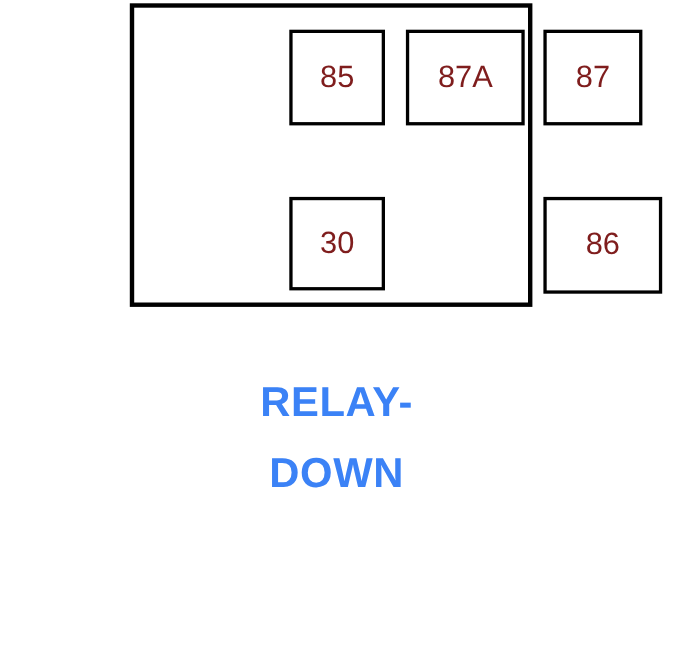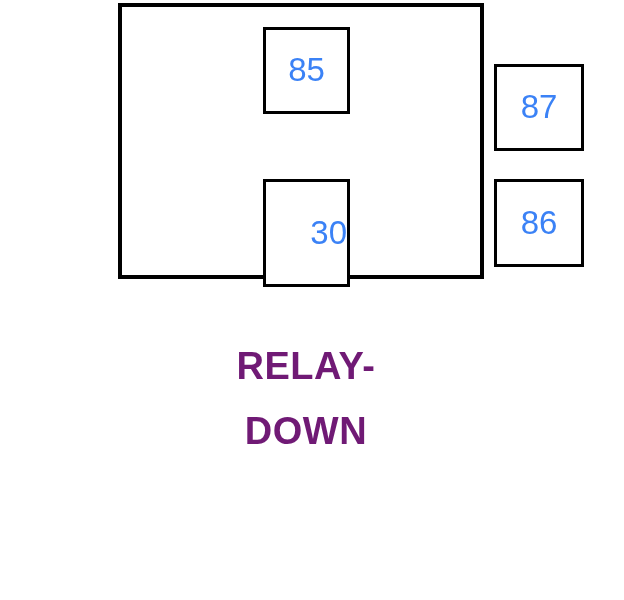--- a/index.html
+++ b/index.html
@@ -35,67 +35,70 @@
     position: absolute;
     border: 3px solid #000000;
     box-sizing: border-box;
     background: #ffffff;
     display: flex;
     align-items: center;
     justify-content: center;
   }
   .pin-label {
     font-family: "Liberation Sans", sans-serif;
-    font-size: 33px;
+    font-size: 28px;
     font-weight: 400;
     line-height: 1;
-    color: #3b82f6;
+    color: #7f1d1d;
     letter-spacing: 0px;
     white-space: nowrap;
     position: relative;
     top: -1px;
   }
 
   
   #pin-85  { left: 141px; top: 20px;  width: 87px;  height: 87px; }
   #pin-87a { left: 247px; top: 20px;  width: 108px; height: 87px; }
-  #pin-87  { left: 372px; top: 20px;  width: 90px;  height: 87px; margin-top: 37px; }
+  #pin-87  { left: 372px; top: 20px;  width: 90px;  height: 87px; }
   
-  #pin-30  { left: 141px; top: 172px; width: 87px;  height: 108px; justify-content: flex-end; }
-  #pin-86  { left: 372px; top: 172px; width: 90px;  height: 88px; }
+  #pin-30  { left: 141px; top: 172px; width: 87px;  height: 85px; }
+  #pin-86  { left: 372px; top: 172px; width: 108px;  height: 88px; }
 
   
   #caption {
     position: absolute;
     left: 0;
     top: 334px;
     width: 612px;
     text-align: center;
   }
   .caption-line {
     font-family: "Liberation Sans", sans-serif;
     font-size: 38px;
     font-weight: bold;
     line-height: 65px;
     letter-spacing: 0.5px;
-    color: #701a75;
+    color: #3b82f6;
     white-space: nowrap;
   }
 </style>
 </head>
 <body>
 
 <div id="canvas">
 
   <div id="relay-body">
 
     <div class="pin" id="pin-85">
       <span class="pin-label">85</span>
     </div>
 
+    <div class="pin" id="pin-87a">
+      <span class="pin-label">87A</span>
+    </div>
 
     <div class="pin" id="pin-87">
       <span class="pin-label">87</span>
     </div>
 
     <div class="pin" id="pin-30">
       <span class="pin-label">30</span>
     </div>
 
     <div class="pin" id="pin-86">

